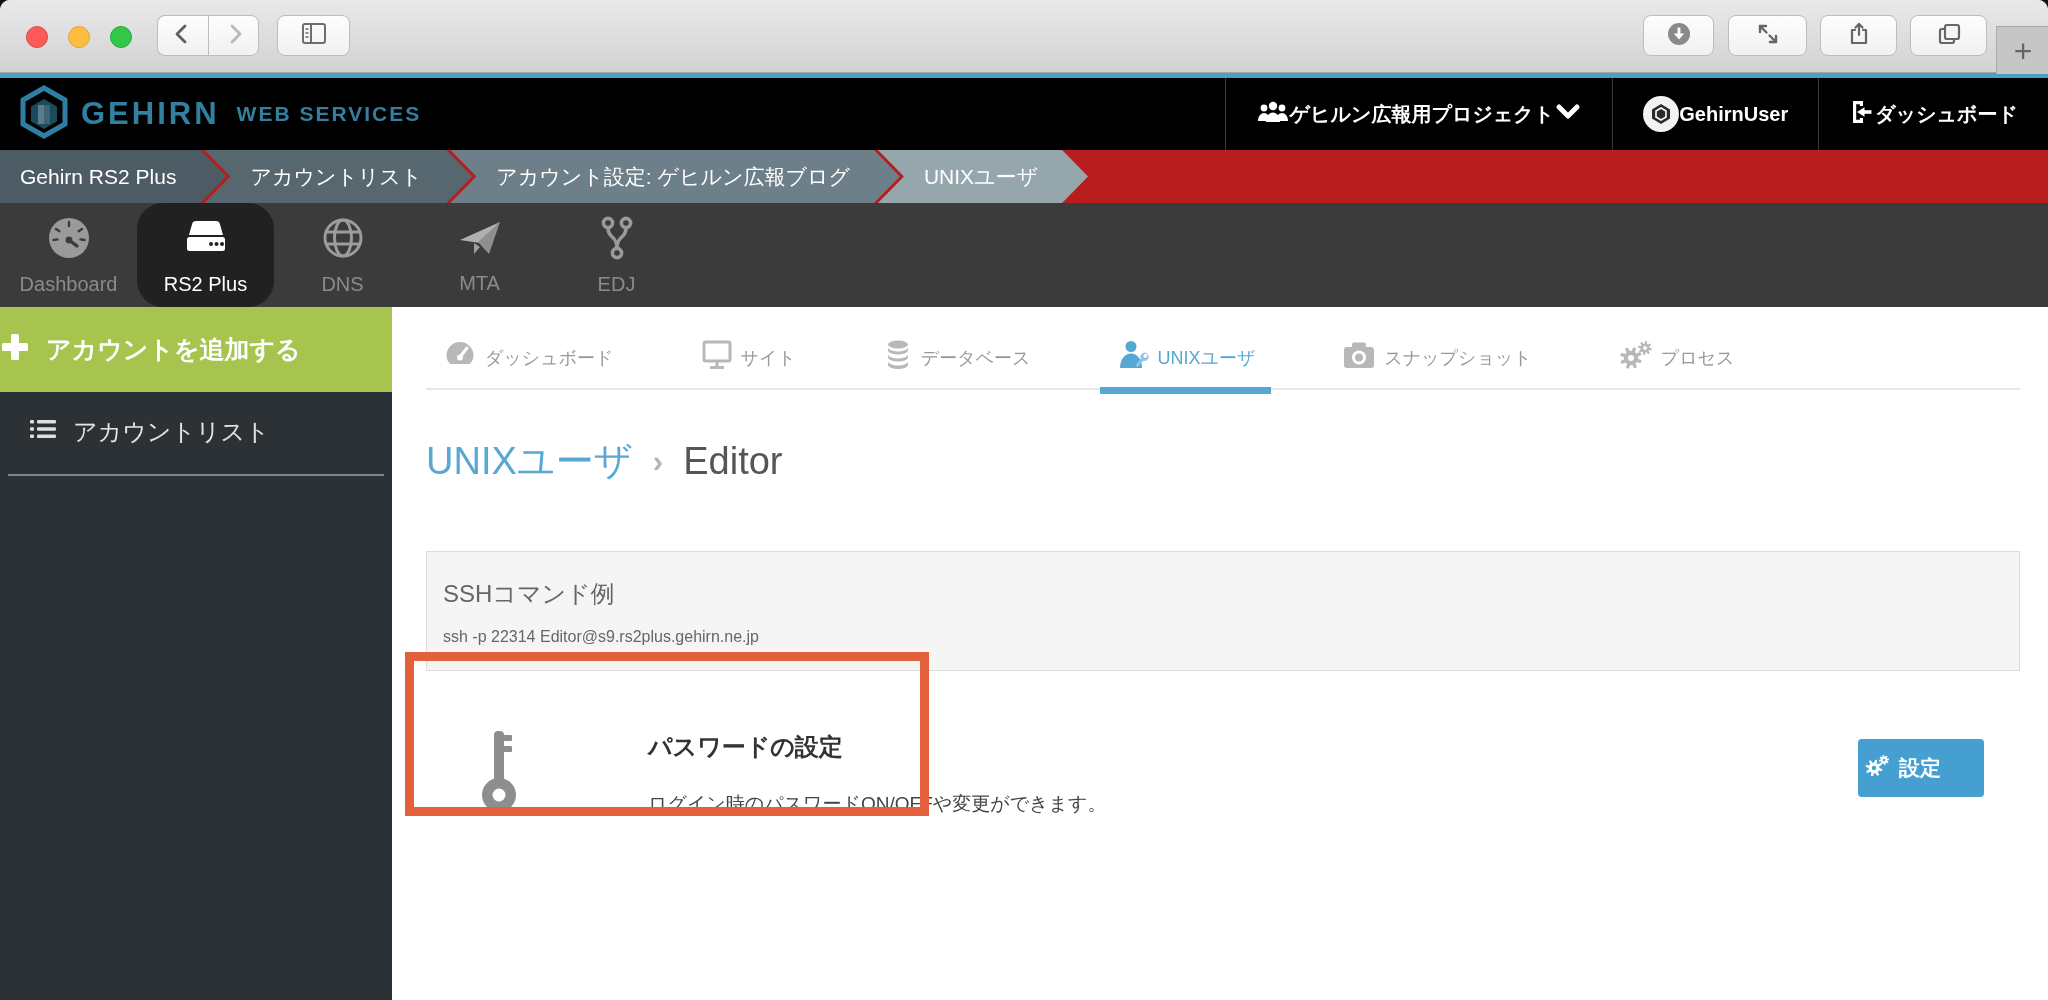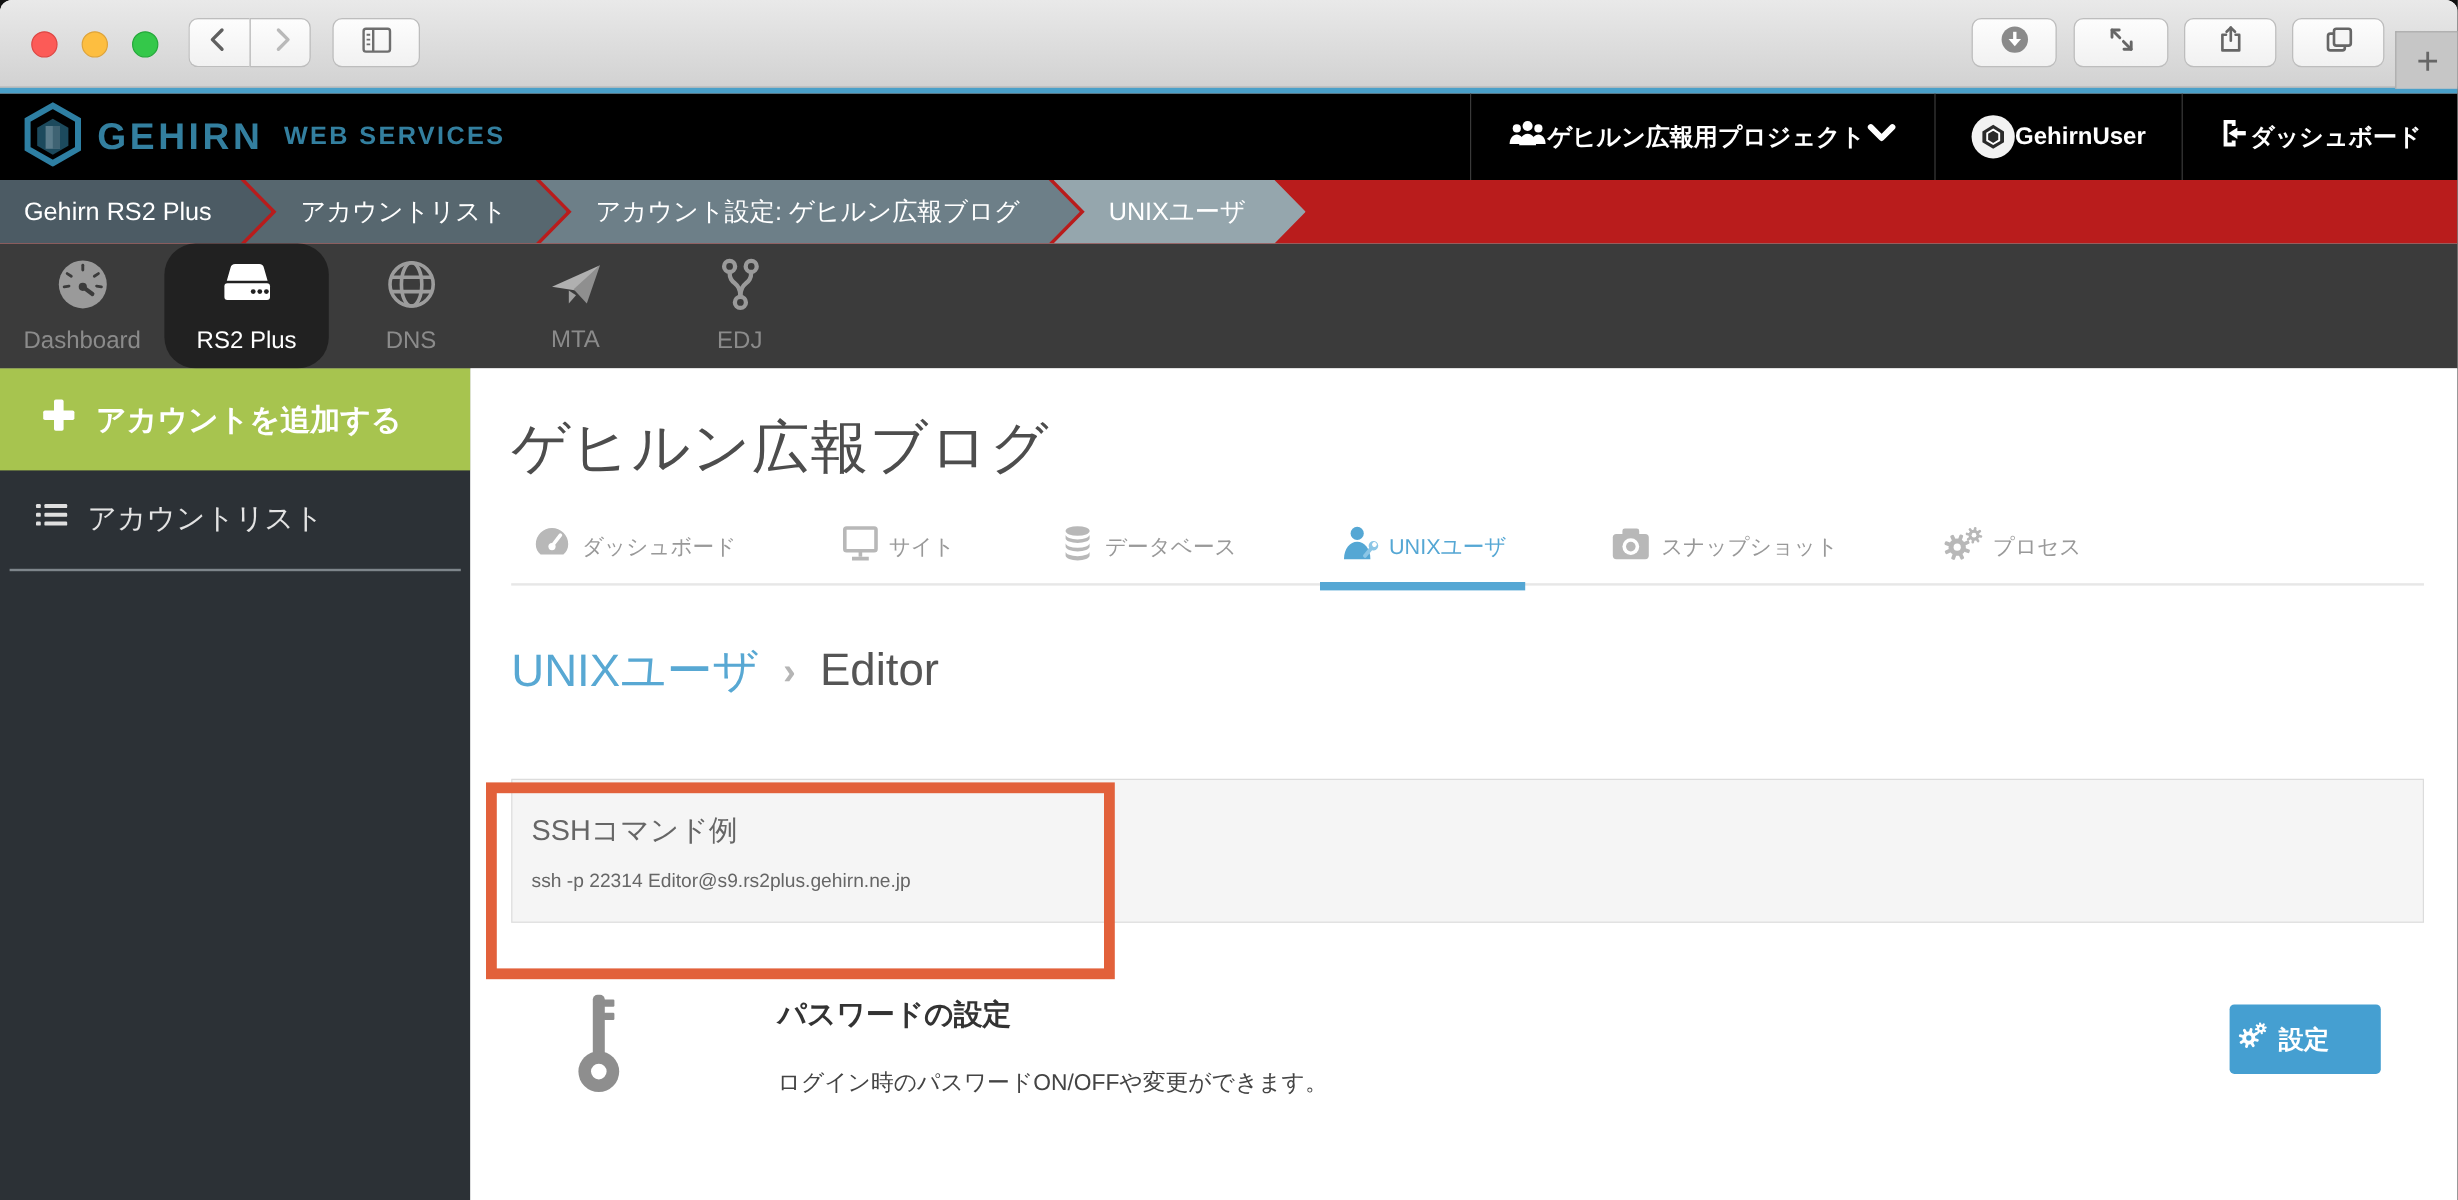--- a/index.html
+++ b/index.html
@@ -44,21 +44,21 @@
   .crumb.c4{background:#95a6ad;}
   
   .appnav{height:104px;background:#3b3b3b;display:flex;}
   .navitem{width:137px;display:flex;flex-direction:column;align-items:center;justify-content:center;
     gap:7px;color:#8b8b8b;font-size:20px;cursor:pointer;border-radius:26px;}
   .navitem.active{background:#212121;color:#fff;}
   
   .bodyrow{display:flex;height:766px;align-items:stretch;}
   .sidebar{width:392px;background:#2c3136;flex:none;}
   .side-add{height:85px;background:#a7c44f;color:#fff;display:flex;align-items:center;
-    padding-left:34px;gap:16px;font-size:25px;font-weight:bold;cursor:pointer;}
+    gap:16px;font-size:25px;font-weight:bold;cursor:pointer;}
   .side-list{margin-top:14px;height:52px;display:flex;align-items:center;padding-left:28px;gap:15px;
     color:#e3e3e3;font-size:24px;cursor:pointer;}
   .side-div{border-top:2px solid #7e858b;margin:16px 8px 0;}
   main{flex:1;padding:0 28px 0 34px;position:relative;background:#fff;min-width:0;}
   .acct-title{margin:34px 0 0;font-size:48px;font-weight:normal;color:#4d4d4d;letter-spacing:1px;}
   .tabs{display:flex;gap:54px;margin-top:24px;border-bottom:2px solid #e7e7e7;}
   .tab{display:flex;flex-direction:row;align-items:center;gap:7px;padding:8px 16px 12px;
     font-size:18px;color:#999;position:relative;cursor:pointer;white-space:nowrap;}
   .tab.active{color:#55a7d4;}
   .tab.active::after{content:"";position:absolute;left:0;right:0;bottom:-6px;height:7px;background:#55a7d4;}
@@ -272,21 +272,20 @@
               <rect x="9" y="10.3" width="19" height="3.4" rx="1"></rect>
               <rect x="2" y="17.6" width="4" height="3.4" rx="1"></rect>
               <rect x="9" y="17.6" width="19" height="3.4" rx="1"></rect>
             </svg></span>
         <span>アカウントリスト</span>
       </div>
       <div class="side-div"></div>
     </aside>
 
     <main>
-      <h1 class="acct-title">ゲヒルン広報ブログ</h1>
 
       <div class="tabs">
         <div class="tab">
           <span><svg width="36" height="32" viewBox="0 0 36 32">
                 <path d="M18,3 a13.5,13.5 0 0 1 13.5,13.5 c0,4-1.6,6.6-4,8.5 H8.5 c-2.4-1.9-4-4.5-4-8.5 A13.5,13.5 0 0 1 18,3 z" fill="#b8b8b8"></path>
                 <line x1="18" y1="18" x2="25" y2="9" stroke="#fff" stroke-width="3" stroke-linecap="round"></line>
                 <circle cx="18" cy="18.5" r="3" fill="#fff"></circle>
               </svg></span>
           <span>ダッシュボード</span>
         </div>

